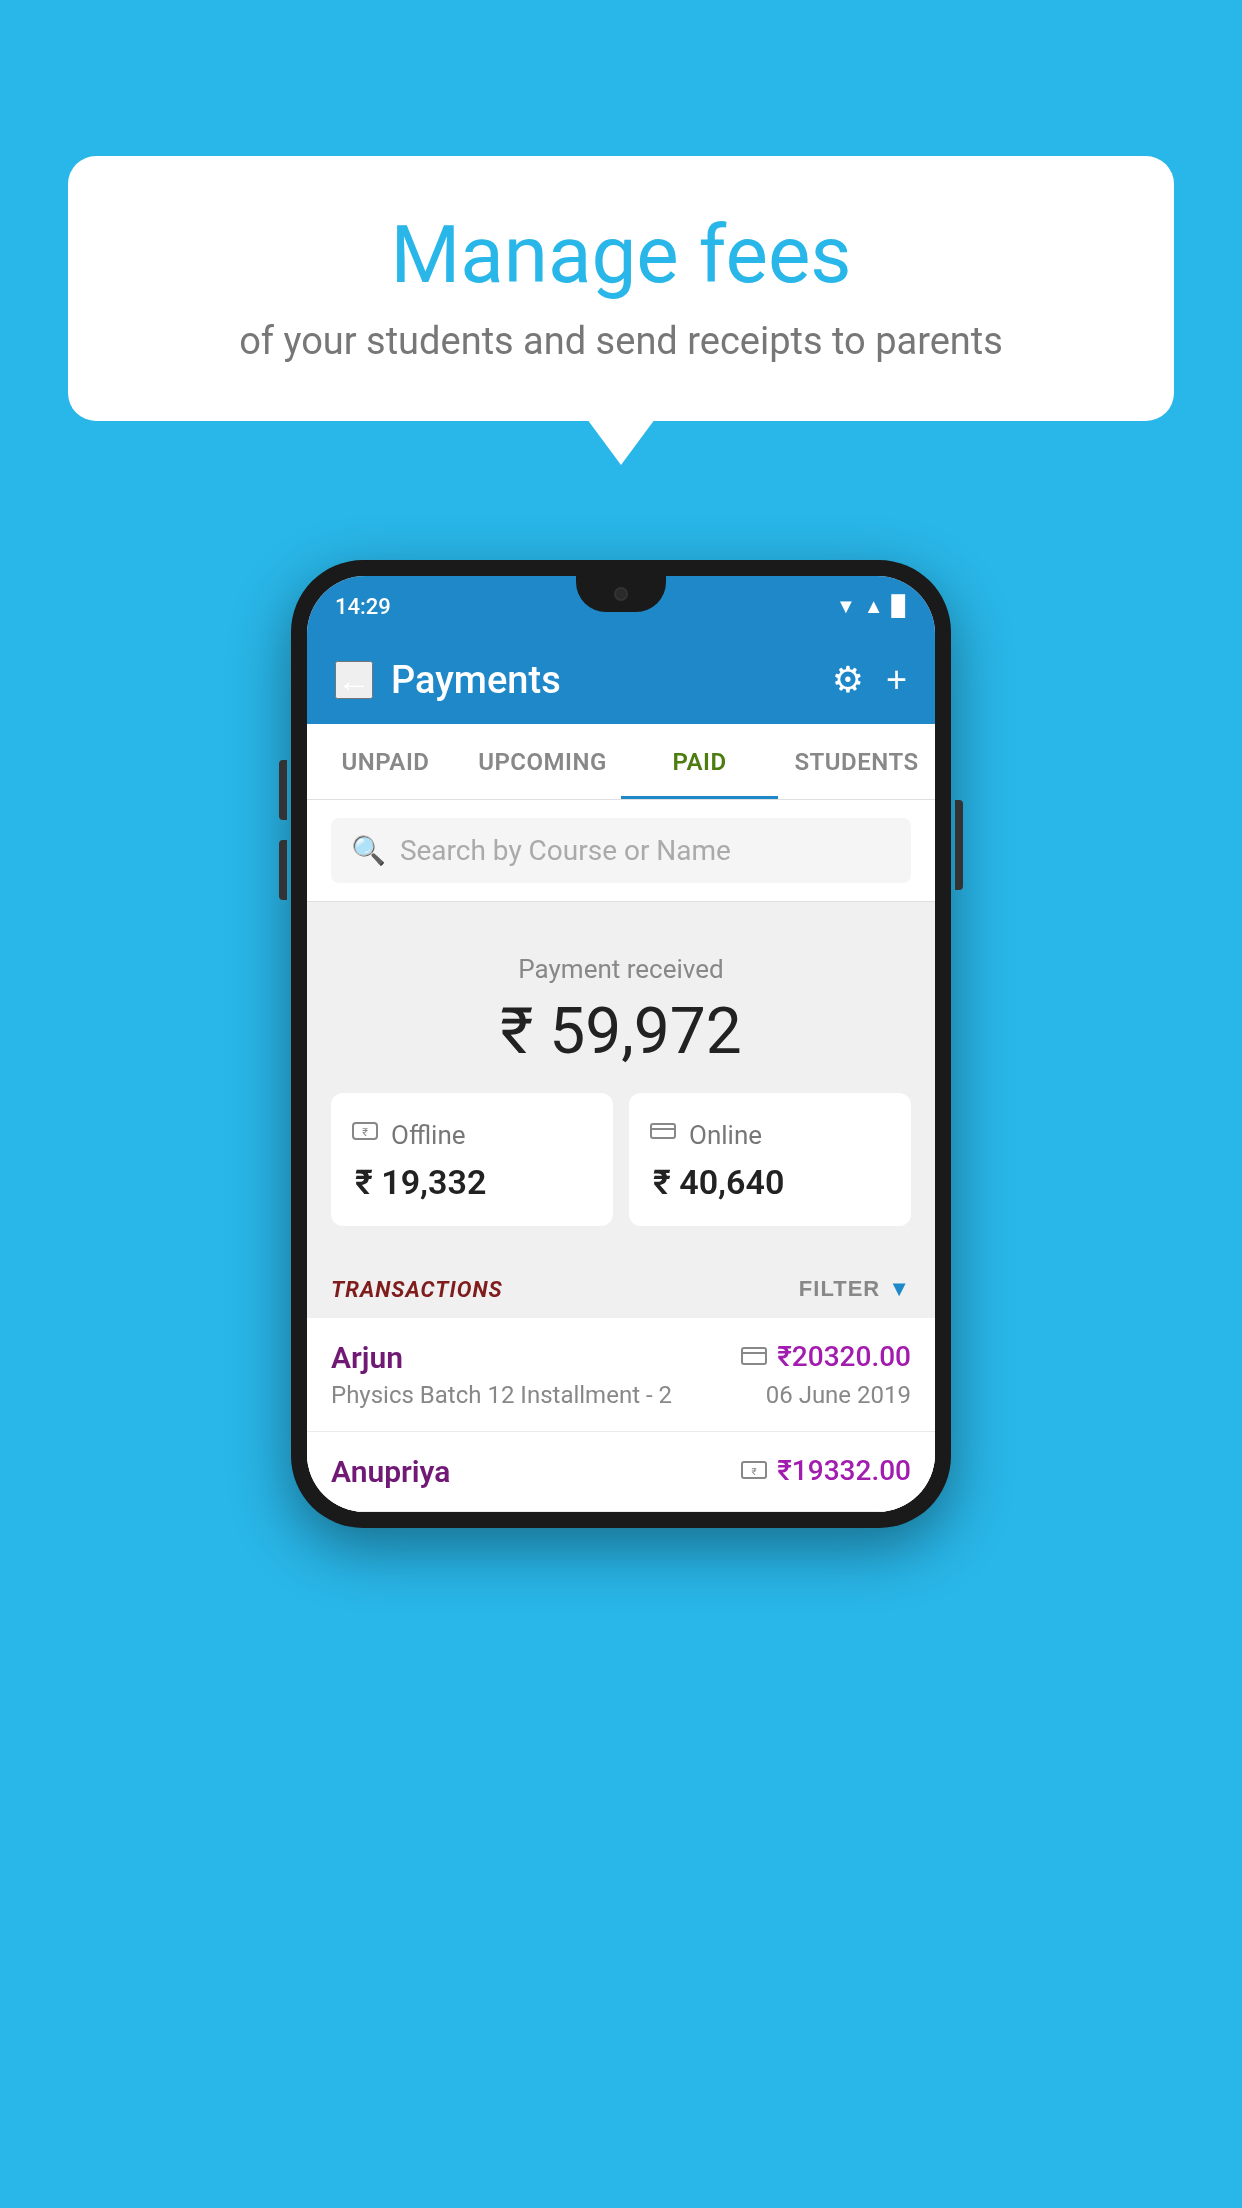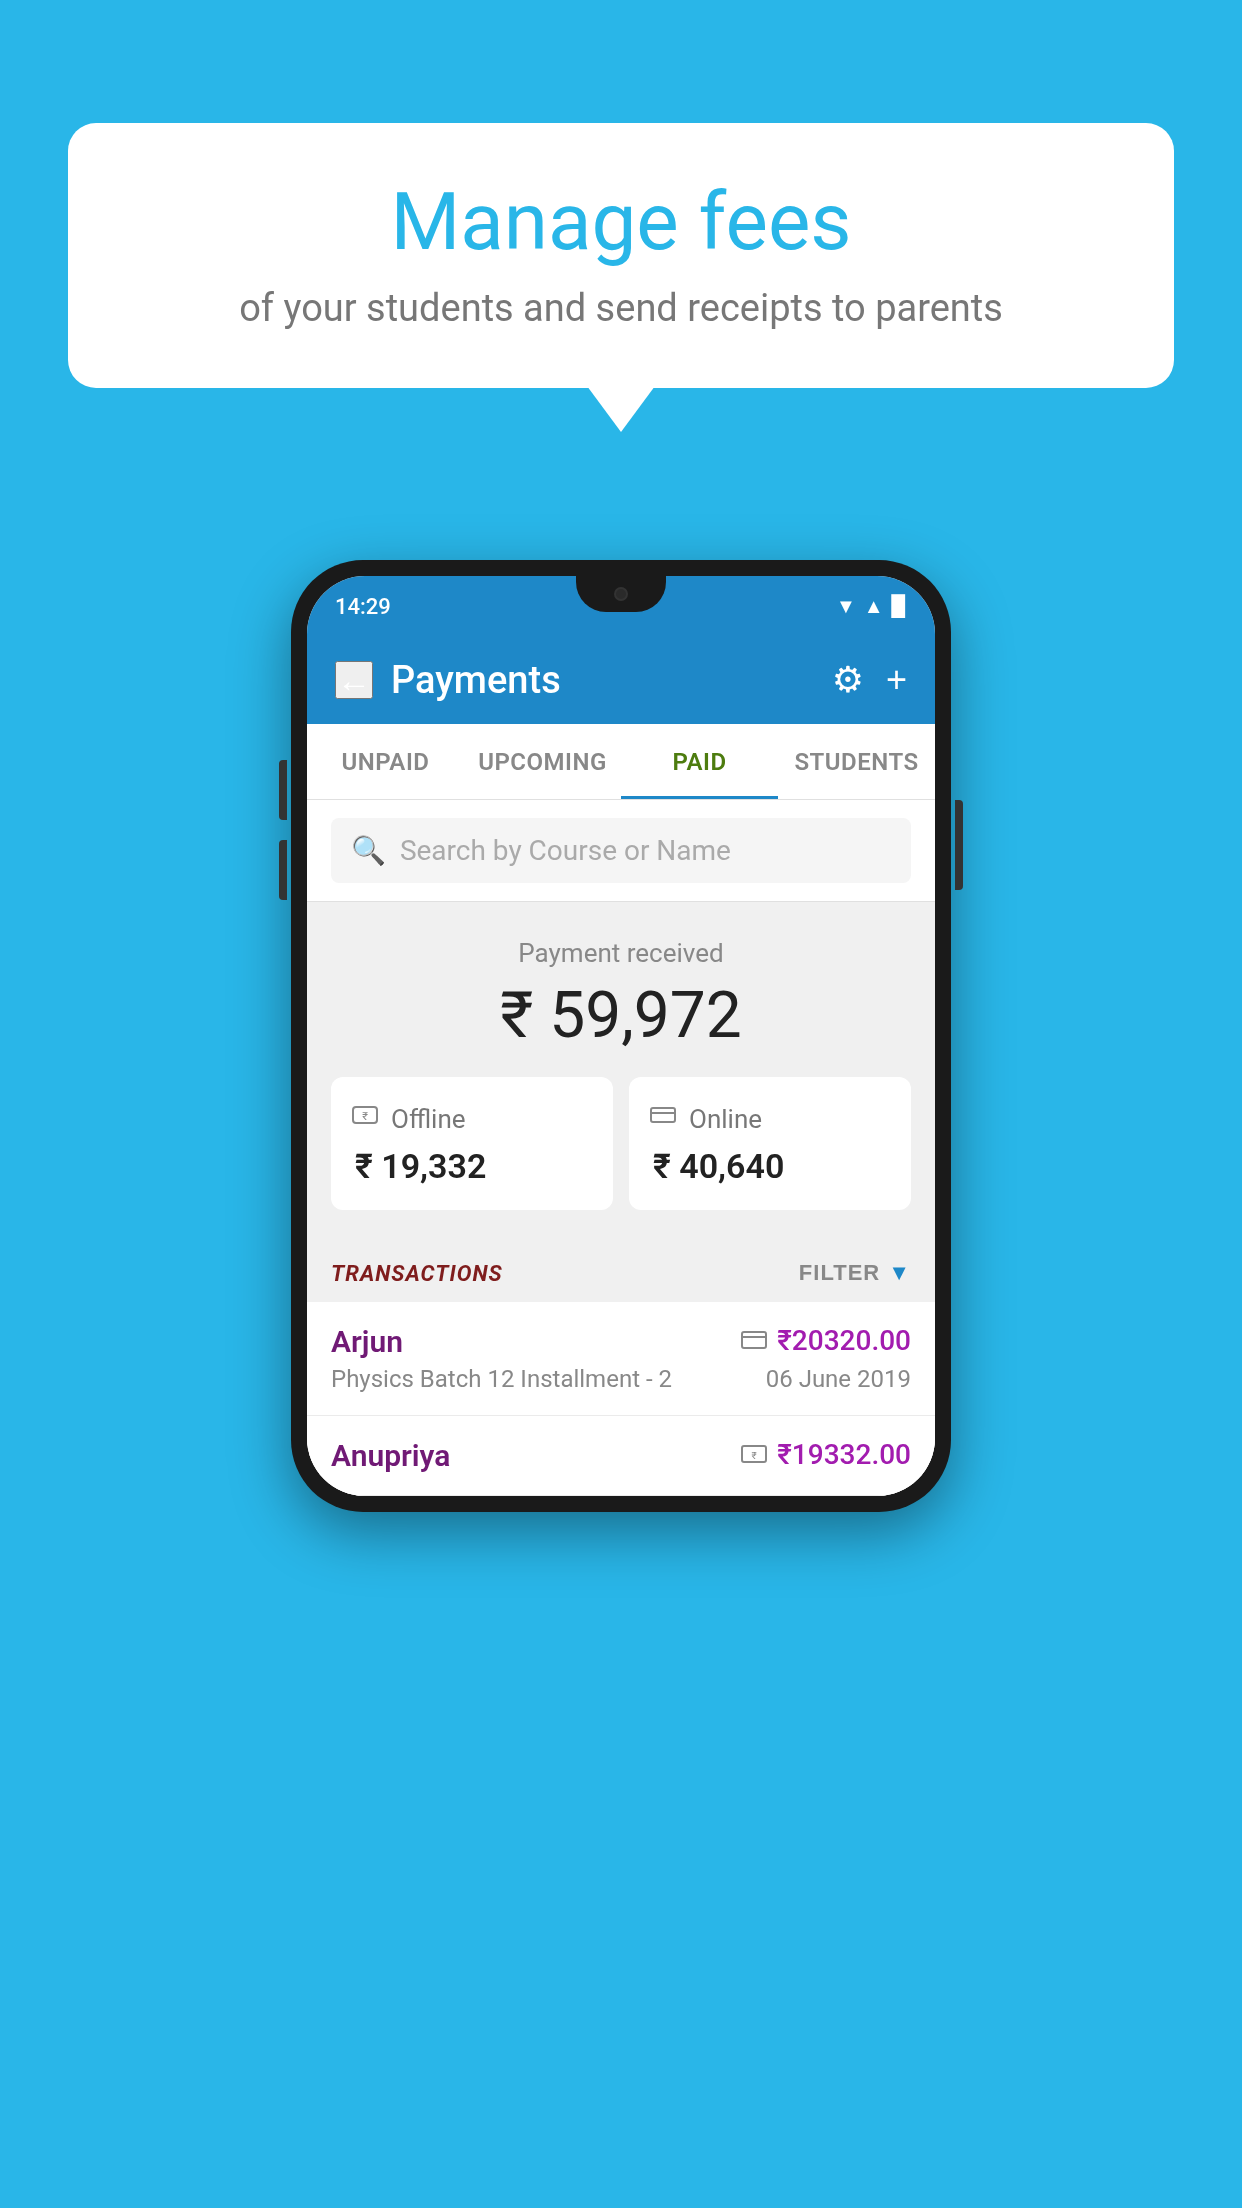--- a/index.html
+++ b/index.html
@@ -10,21 +10,21 @@
       height: 2208px;
       background-color: #29b6e8;
       font-family: 'Roboto', Arial, sans-serif;
       overflow: hidden;
       position: relative;
     }
 
     
     .speech-bubble-container {
       position: absolute;
-      top: 123px;
+      top: 156px;
       left: 68px;
       right: 68px;
       display: flex;
       flex-direction: column;
       align-items: center;
     }
 
     .speech-bubble {
       background: #ffffff;
       border-radius: 28px;
@@ -231,20 +231,21 @@
     .search-placeholder {
       color: #aaa;
       font-size: 28px;
     }
 
     
     .payment-summary {
       background: #f0f0f0;
       padding: 36px 24px 28px;
       text-align: center;
+      margin-top: 16px;
     }
 
     .payment-label {
       font-size: 26px;
       color: #888;
       margin-bottom: 10px;
     }
 
     .payment-amount {
       font-size: 64px;

